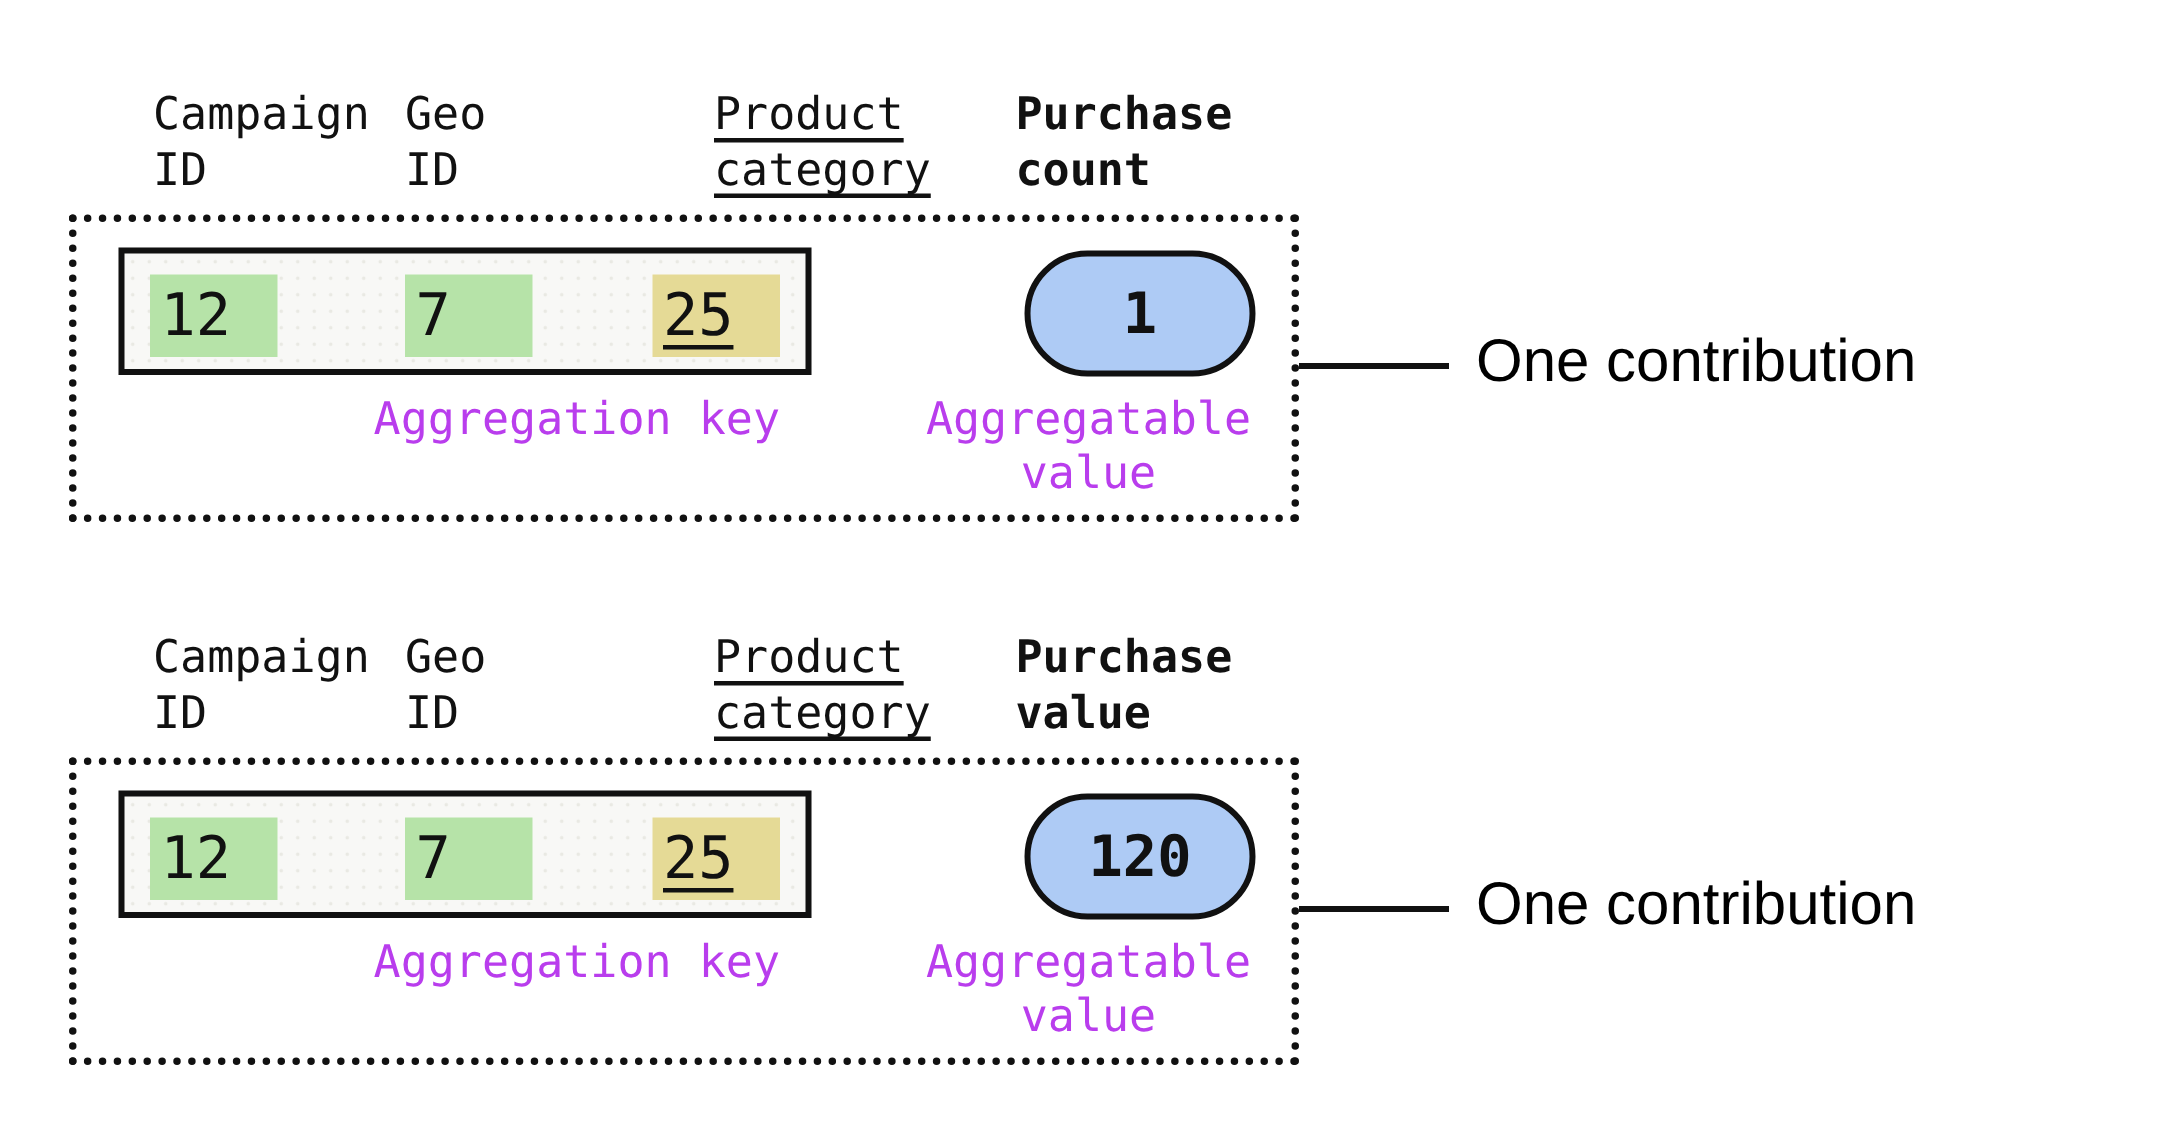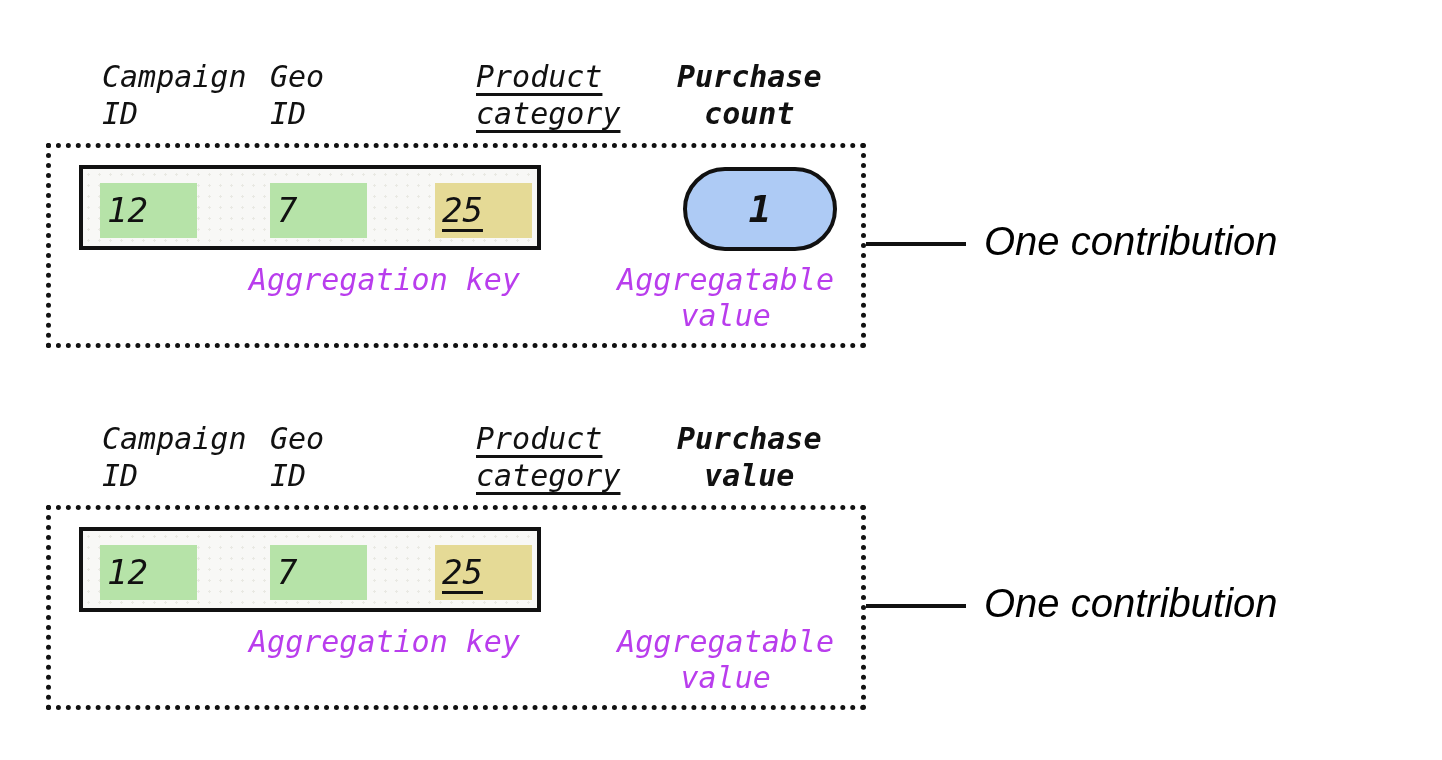--- a/index.html
+++ b/index.html
@@ -3,21 +3,21 @@
 <meta charset="utf-8">
 <style>
   :root {
     --green: #b6e3a8;
     --khaki: #e5da96;
     --blue: #aecbf5;
     --purple: #b93ded;
     --ink: #111111;
     --record-bg: #f8f8f6;
   }
-  * { margin: 0; padding: 0; box-sizing: border-box; font-style: italic; }
+  * { margin: 0; padding: 0; box-sizing: border-box; }
   html, body { background: #ffffff; }
   body {
     width: 1442px;
     height: 760px;
     position: relative;
     overflow: hidden;
     font-family: "DejaVu Sans Mono", monospace;
     color: var(--ink);
   }
   .panel {
@@ -36,21 +36,21 @@
     line-height: 37px;
     white-space: pre-line;
     color: var(--ink);
   }
   .col-header.underlined { text-decoration: underline; text-decoration-thickness: 3px; text-underline-offset: 6px; margin-left: 41px; }
   .col-header.metric { font-weight: 700; }
 
   .hdr-campaign { left: 102px; }
   .hdr-geo      { left: 270px; }
   .hdr-product  { left: 435px; }
-  .hdr-metric   { left: 677px; text-align: center; }
+  .hdr-metric   { left: 677px; }
 
   .contribution-box {
     position: absolute;
     left: 46px;
     top: 143px;
     width: 820px;
     height: 205px;
     border: 5px dotted var(--ink);
   }
 
@@ -61,23 +61,23 @@
     width: 462px;
     height: 85px;
     border: 4px solid var(--ink);
     background-color: var(--record-bg);
     background-image: radial-gradient(#e9e9e3 1px, transparent 1.4px);
     background-size: 11px 11px;
   }
   .cell {
     position: absolute;
     top: 14px;
-    width: 97px;
+    width: 85px;
     height: 55px;
-    font-size: 34px;
+    font-size: 39px;
     line-height: 55px;
     padding-left: 7px;
   }
   .cell-campaign { left: 17px;  background: var(--green); }
   .cell-geo      { left: 187px; background: var(--green); }
   .cell-product  { left: 352px; background: var(--khaki); text-decoration: underline; text-decoration-thickness: 3px; text-underline-offset: 7px; }
 
   .pill {
     position: absolute;
     left: 683px;
@@ -168,20 +168,21 @@
 value</div>
 
   <div class="contribution-box"></div>
 
   <div class="record">
     <div class="cell cell-campaign">12</div>
     <div class="cell cell-geo">7</div>
     <div class="cell cell-product">25</div>
   </div>
 
+  <div class="pill">120</div>
 
   <div class="purple-label lbl-aggkey">Aggregation key</div>
   <div class="purple-label lbl-aggval">Aggregatable
 value</div>
 
   <div class="connector"></div>
   <div class="annotation">One contribution</div>
 </section>
 
 </body></html>

